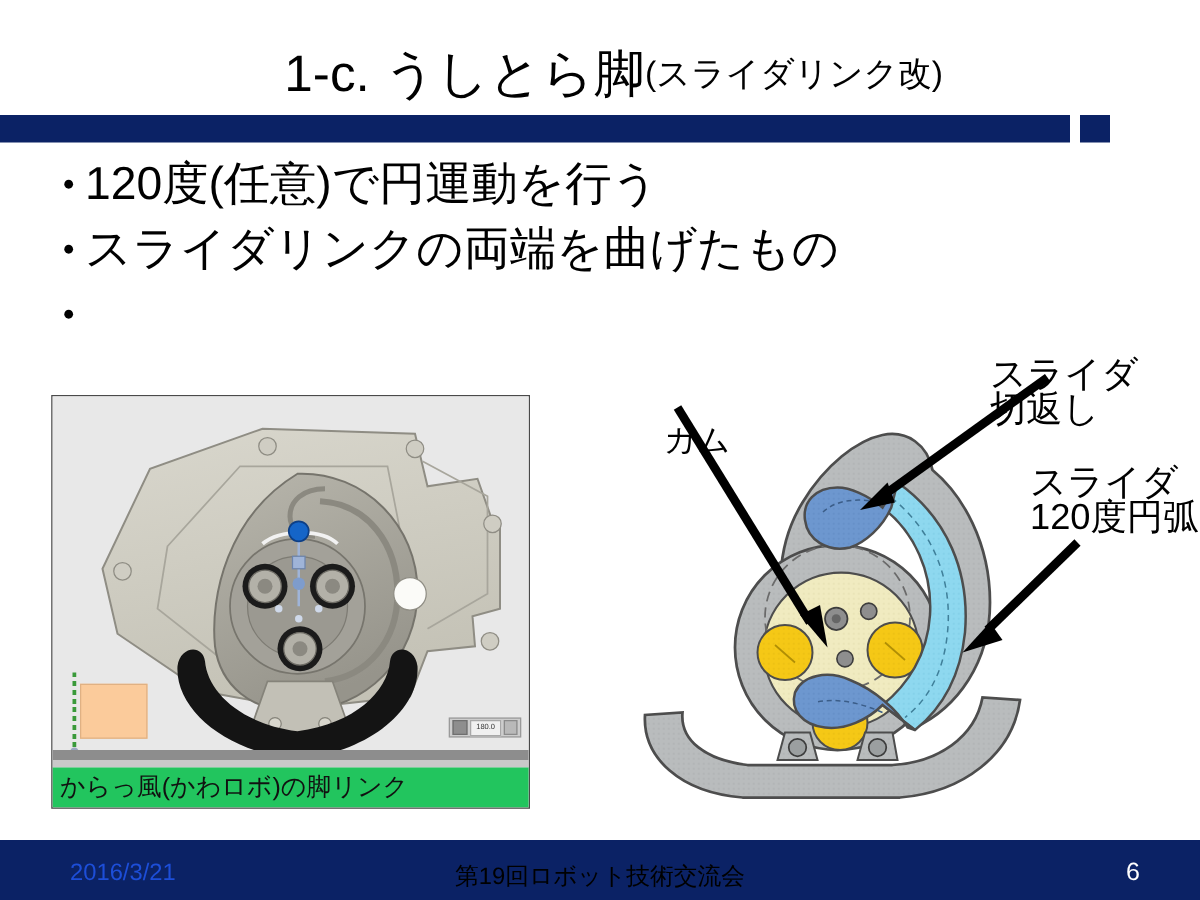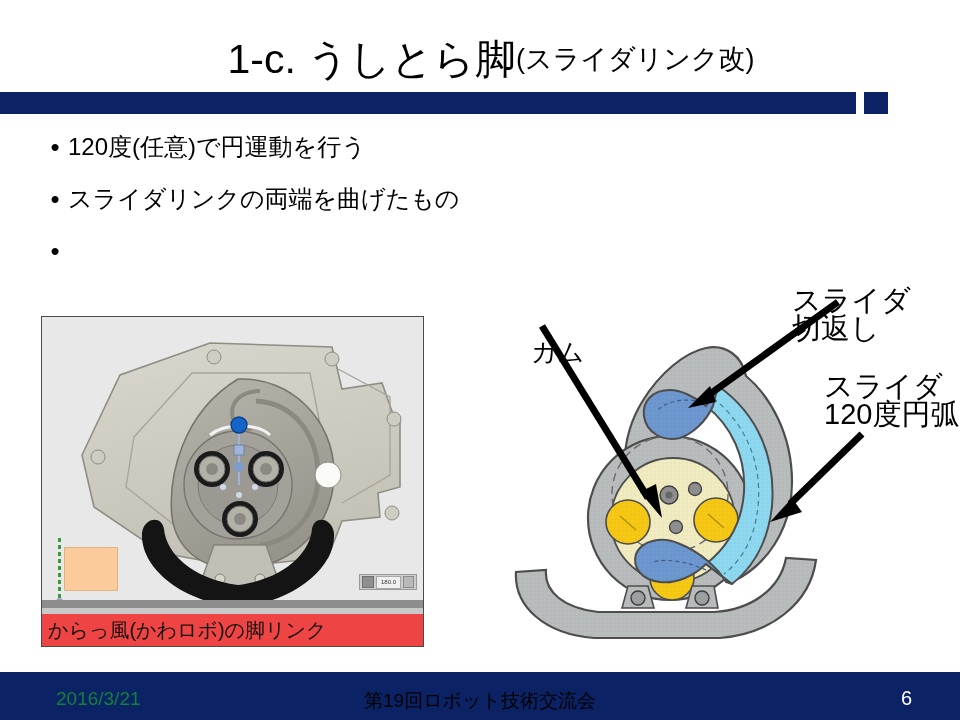--- a/index.html
+++ b/index.html
@@ -24,32 +24,32 @@
   .rule-bar{position:absolute;left:0;top:92px;width:856px;height:22px;background:#0b2265;}
   .rule-sq{position:absolute;left:864px;top:92px;width:24px;height:22px;background:#0b2265;}
 
   
   .bullets{position:absolute;left:42px;top:124px;width:880px;}
   .bullet{display:flex;align-items:flex-start;margin-bottom:6px;}
   .bullet .dot{
     width:26px;flex:0 0 26px;text-align:center;
     font-size:26px;line-height:46px;color:#000;
   }
-  .bullet .btxt{font-size:24px;line-height:46px;color:#000;white-space:nowrap;}
+  .bullet .btxt{font-size:37px;line-height:46px;color:#000;white-space:nowrap;}
 
   
   .cad{
     position:absolute;left:41px;top:316px;width:381px;height:329px;
     border:1px solid #4a4a4a;background:#e9e9e9;overflow:hidden;
   }
   .cad-canvas{position:absolute;left:0;top:0;right:0;bottom:38px;background:#e8e8e8;}
   .cad-floor{position:absolute;left:0;bottom:38px;width:100%;height:8px;background:#8d8d8d;}
   .cad-floor2{position:absolute;left:0;bottom:32px;width:100%;height:6px;background:#c9c9c9;}
   .cad-caption{
-    position:absolute;left:0;bottom:0;width:100%;height:32px;background:#ef4444;
+    position:absolute;left:0;bottom:0;width:100%;height:32px;background:#22c55e;
     font-size:20px;line-height:32px;color:#111;padding-left:6px;box-sizing:border-box;
     white-space:nowrap;overflow:hidden;
   }
   .cad-swatch{
     position:absolute;left:22px;bottom:55px;width:52px;height:42px;
     background:#fbcb9b;border:1px solid #e0b183;
   }
   .cad-greenline{position:absolute;left:16px;bottom:46px;width:3px;height:62px;
     background:repeating-linear-gradient(to bottom,#3a9a3a 0 4px,transparent 4px 7px);}
   .cad-redline{position:absolute;left:16px;bottom:44px;width:136px;height:2px;
@@ -71,21 +71,21 @@
   .mech{position:absolute;left:470px;top:286px;width:490px;height:360px;}
   .mech svg{display:block;}
 
   .lbl{position:absolute;color:#000;font-size:29px;line-height:28px;white-space:nowrap;}
   .lbl-cam{left:531px;top:338px;font-size:26px;}
   .lbl-kaeshi{left:792px;top:286px;}
   .lbl-enko{left:824px;top:372px;}
 
   
   .footer{position:absolute;left:0;top:672px;width:960px;height:48px;background:#0b2265;}
-  .f-date{position:absolute;left:56px;top:688px;font-size:19px;color:#15803d;}
+  .f-date{position:absolute;left:56px;top:688px;font-size:19px;color:#1d4ed8;}
   .f-center{position:absolute;left:0;top:688px;width:960px;text-align:center;font-size:19px;color:#000000;}
   .f-page{position:absolute;right:48px;top:687px;font-size:20px;color:#fff;}
 </style>
 </head>
 <body>
 
 <div class="slide">
 
   <div class="title-wrap">
     <span class="title-main">1-c.  うしとら脚</span>

